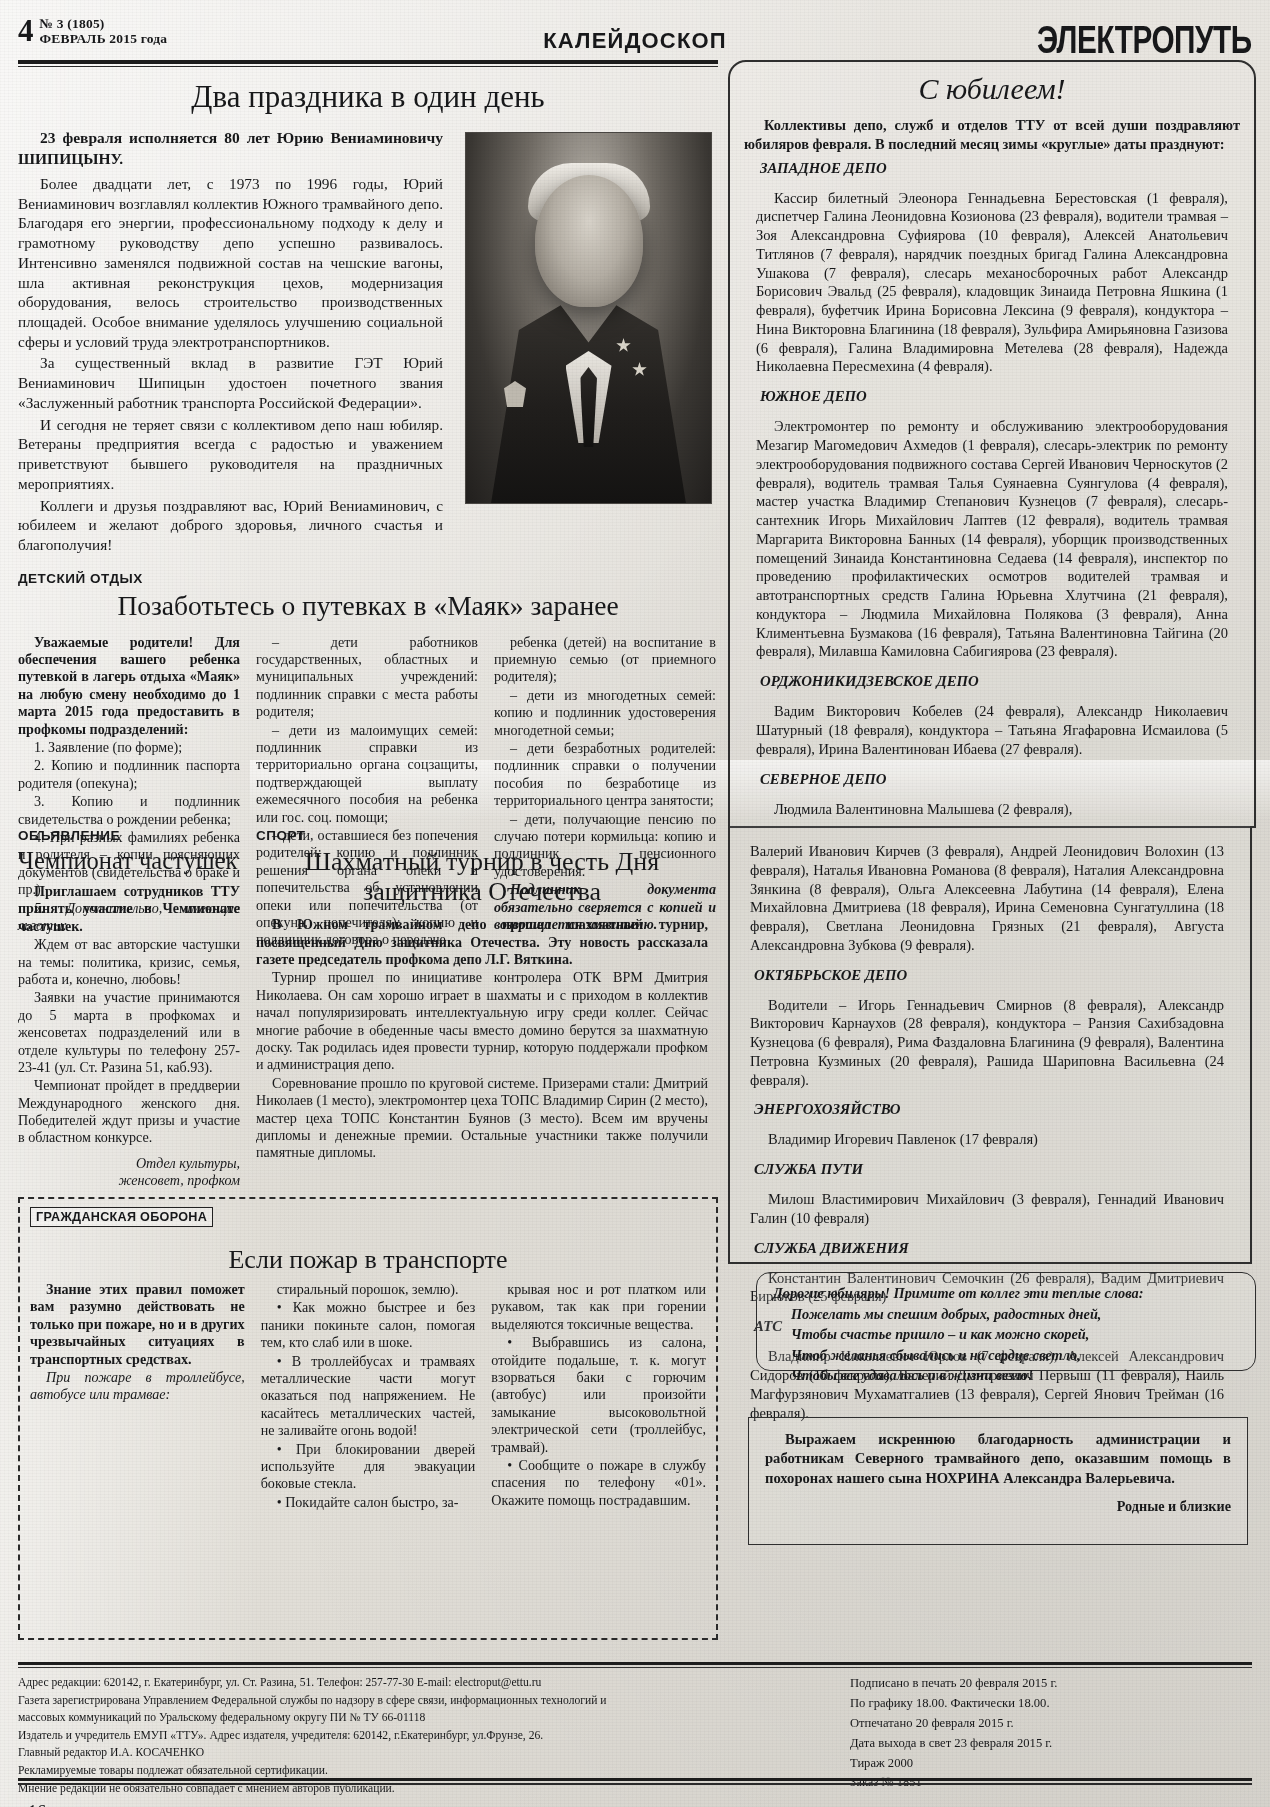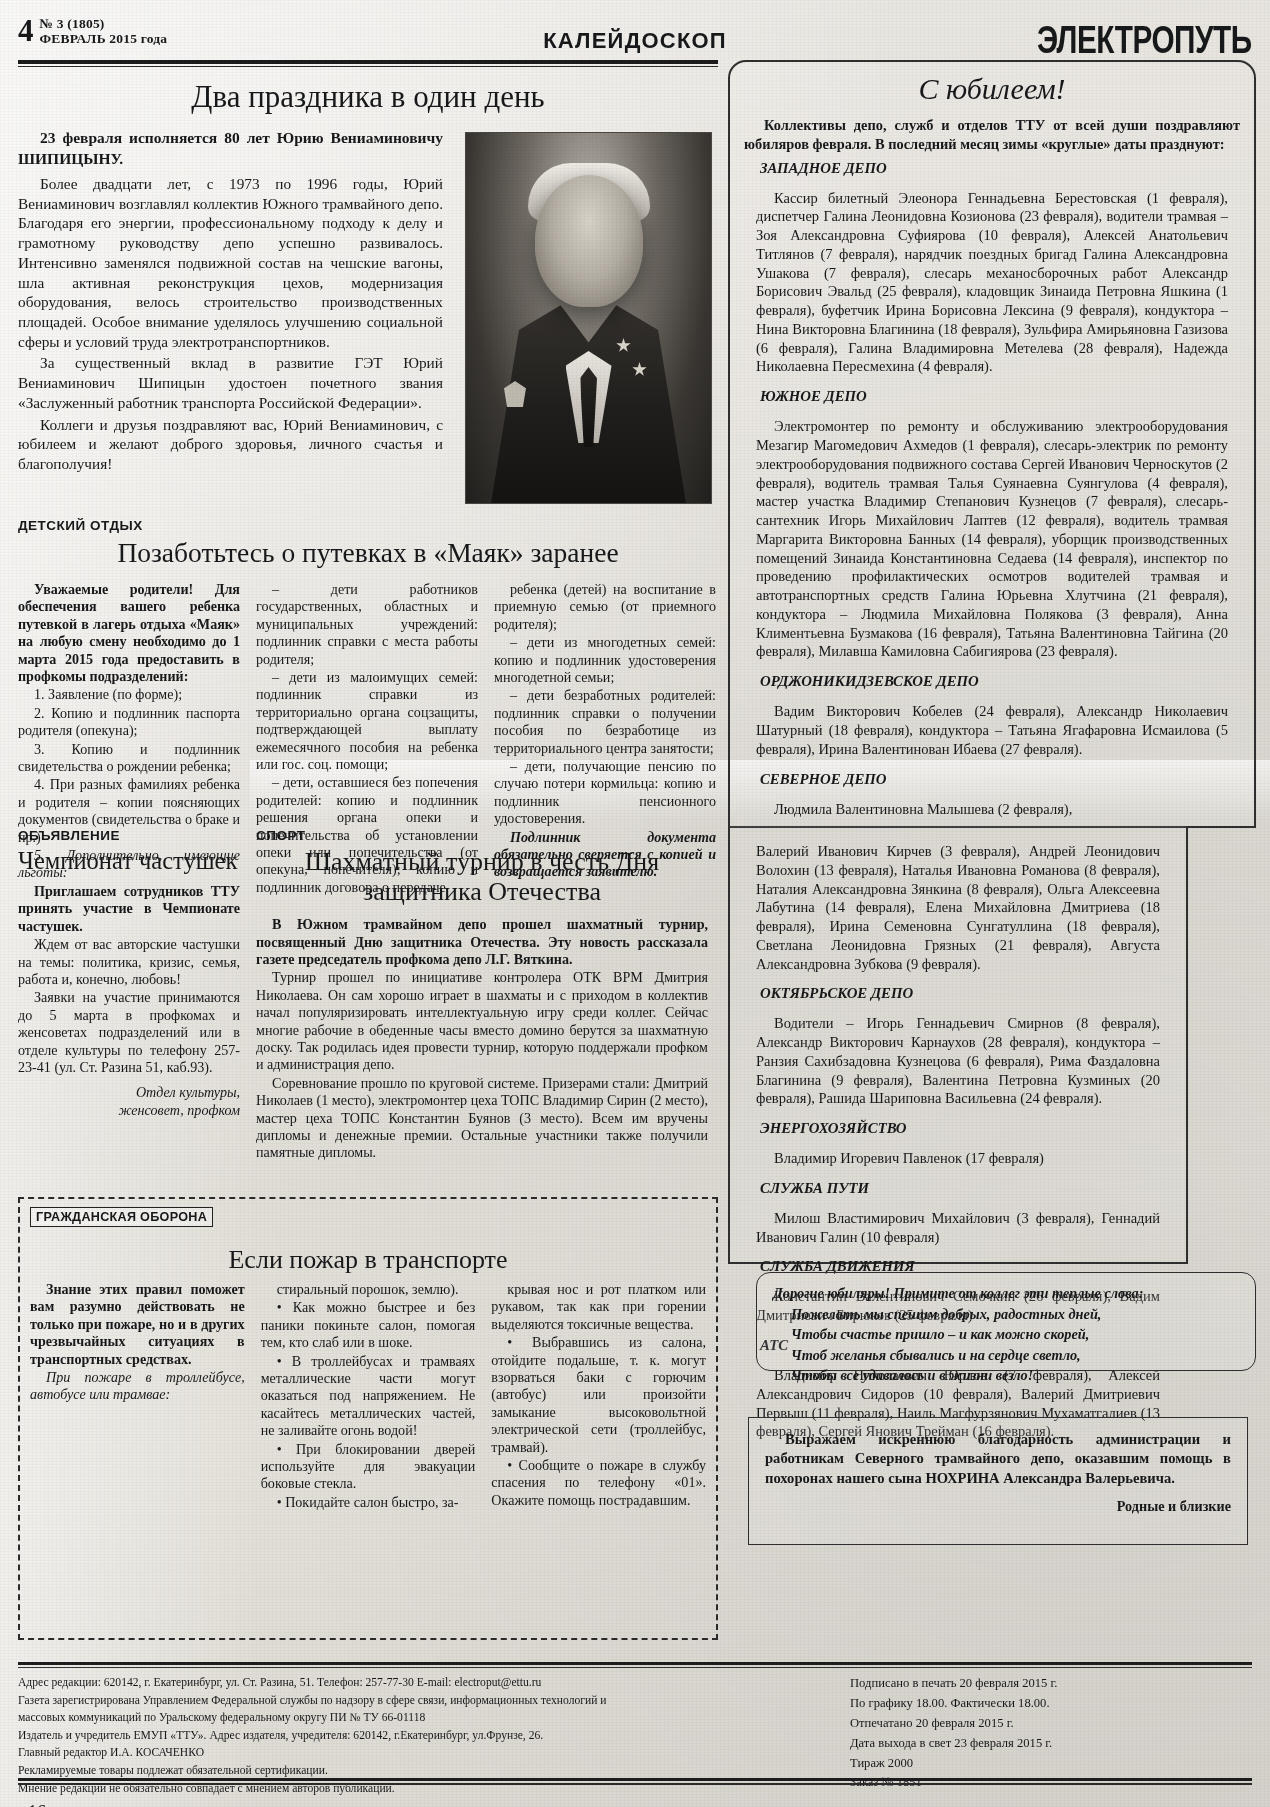--- a/index.html
+++ b/index.html
@@ -122,22 +122,22 @@
   
   .jub-box{position:absolute;left:728px;top:60px;width:528px;height:768px;z-index:6;
     border:2px solid #2f2f2f;border-radius:18px 18px 0 0;box-sizing:border-box;padding:8px 14px 0 14px;
     background:rgba(255,255,255,.10);}
   h1.jub-title{font-family:"Liberation Serif",serif;font-style:italic;font-weight:normal;
     font-size:30px;text-align:center;margin:2px 0 10px 0;}
   .jub-lead{font-weight:bold;font-size:14.4px;line-height:1.34;text-align:justify;text-indent:20px;margin:0 0 4px 0;}
   .depot{font-weight:bold;font-style:italic;font-size:14.8px;margin:5px 0 1px 16px;}
   .jub-p{font-size:14.5px;line-height:1.295;text-align:justify;text-indent:18px;margin:12px;}
 
-  .jub-box2{position:absolute;left:728px;top:826px;width:460px;height:438px;z-index:6;
-    border:2px solid #2f2f2f;border-top:none;box-sizing:border-box;padding:4px 14px 6px 14px;
+  .jub-box2{position:absolute;left:728px;top:826px;width:524px;height:438px;z-index:6;
+    border:2px solid #2f2f2f;border-top:none;box-sizing:border-box;padding:4px 14px 6px 8px;
     background:rgba(255,255,255,.08);}
 
   
   .poem-box{position:absolute;left:748px;top:1272px;width:500px;height:99px;z-index:6;
     border:1.5px solid #2f2f2f;border-radius:14px;box-sizing:border-box;padding:10px 16px;
     background:rgba(255,255,255,.12);margin-left:8px;}
   .poem-line{font-style:italic;font-weight:bold;font-size:14.3px;line-height:1.44;}
   .poem-line.first{text-indent:0;}
   .poem-line.ind{padding-left:18px;}
 
@@ -182,20 +182,21 @@
 
   <div class="left-zone">
 
     <h1 class="headline">Два праздника в один день</h1>
 
     <div class="art-row">
       <div class="art-text">
         <p class="lead">23 февраля исполняется 80 лет Юрию Вениаминовичу ШИПИЦЫНУ.</p>
         <p class="body">Более двадцати лет, с 1973 по 1996 годы, Юрий Вениаминович возглавлял коллектив Южного трамвайного депо. Благодаря его энергии, профессиональному подходу к делу и грамотному руководству депо успешно развивалось. Интенсивно заменялся подвижной состав на чешские вагоны, шла активная реконструкция цехов, модернизация оборудования, велось строительство производственных площадей. Особое внимание уделялось улучшению социальной сферы и условий труда электротранспортников.</p>
         <p class="body">За существенный вклад в развитие ГЭТ Юрий Вениаминович Шипицын удостоен почетного звания «Заслуженный работник транспорта Российской Федерации».</p>
+        <p class="body">И сегодня не теряет связи с коллективом депо наш юбиляр. Ветераны предприятия всегда с радостью и уважением приветствуют бывшего руководителя на праздничных мероприятиях.</p>
         <p class="body">Коллеги и друзья поздравляют вас, Юрий Вениаминович, с юбилеем и желают доброго здоровья, личного счастья и благополучия!</p>
       </div>
       <div class="photo">
         <div class="suit"></div>
         <div class="shirt"></div>
         <div class="tie"></div>
         <div class="hair"></div>
         <div class="face"></div>
         <div class="star" style="left:150px;bottom:150px;"></div>
         <div class="star" style="left:166px;bottom:126px;"></div>
@@ -232,20 +233,21 @@
 
   <div class="mid-zone">
     <div class="mid-cols">
 
       <div class="mid-c1">
         <div class="kicker" style="margin-top:0;">ОБЪЯВЛЕНИЕ</div>
         <h3 class="title-med">Чемпионат частушек</h3>
         <p class="tiny b ind">Приглашаем сотрудников ТТУ принять участие в Чемпионате частушек.</p>
         <p class="tiny ind">Ждем от вас авторские частушки на темы: политика, кризис, семья, работа и, конечно, любовь!</p>
         <p class="tiny ind">Заявки на участие принимаются до 5 марта в профкомах и женсоветах подразделений или в отделе культуры по телефону 257-23-41 (ул. Ст. Разина 51, каб.93).</p>
+        <p class="tiny ind">Чемпионат пройдет в преддверии Международного женского дня. Победителей ждут призы и участие в областном конкурсе.</p>
         <div class="sign">Отдел культуры,</div>
         <div class="sign" style="margin-top:0;">женсовет, профком</div>
       </div>
 
       <div class="mid-c2">
         <div class="kicker" style="margin-top:0;">СПОРТ</div>
         <h3 class="title-ctr">Шахматный турнир в честь Дня защитника Отечества</h3>
         <p class="tiny b ind">В Южном трамвайном депо прошел шахматный турнир, посвященный Дню защитника Отечества. Эту новость рассказала газете председатель профкома депо Л.Г. Вяткина.</p>
         <p class="tiny ind">Турнир прошел по инициативе контролера ОТК ВРМ Дмитрия Николаева. Он сам хорошо играет в шахматы и с приходом в коллектив начал популяризировать интеллектуальную игру среди коллег. Сейчас многие рабочие в обеденные часы вместо домино берутся за шахматную доску. Так родилась идея провести турнир, которую поддержали профком и администрация депо.</p>
         <p class="tiny ind">Соревнование прошло по круговой системе. Призерами стали: Дмитрий Николаев (1 место), электромонтер цеха ТОПС Владимир Сирин (2 место), мастер цеха ТОПС Константин Буянов (3 место). Всем им вручены дипломы и денежные премии. Остальные участники также получили памятные дипломы.</p>

